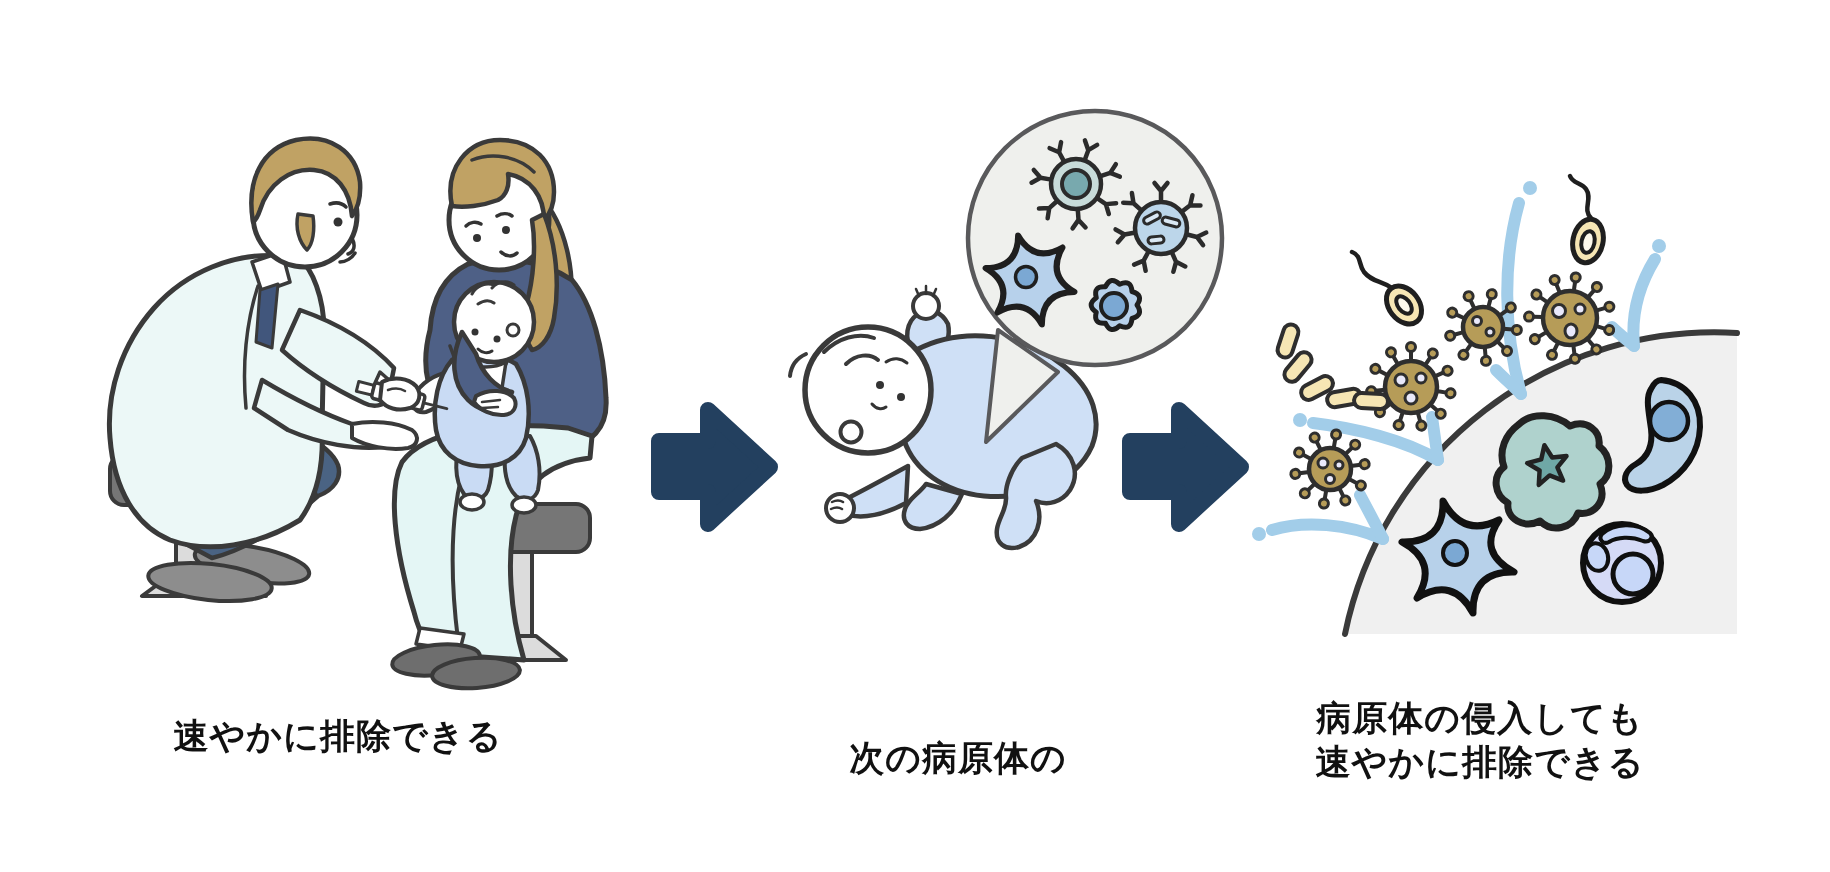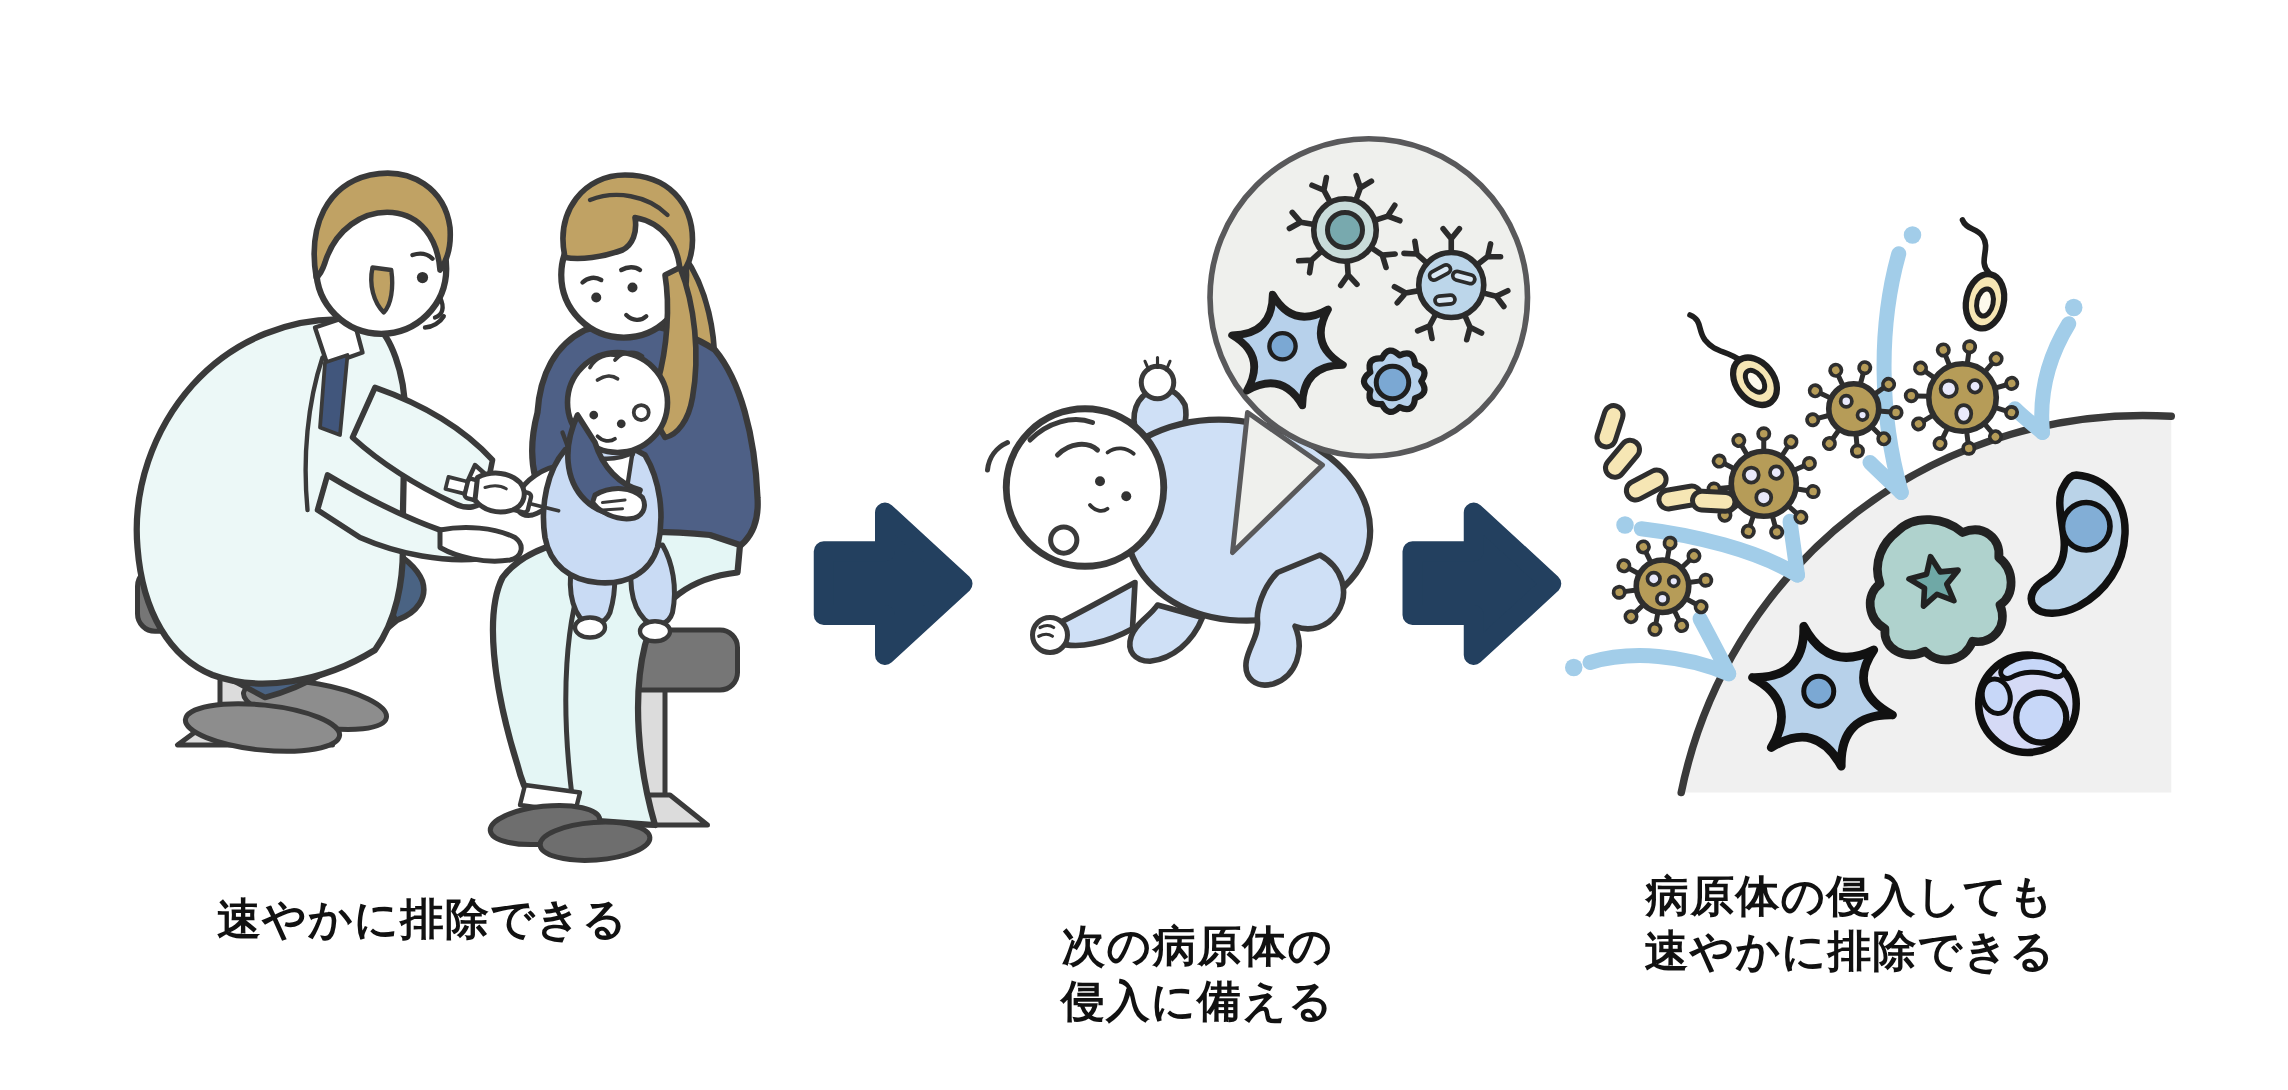--- a/index.html
+++ b/index.html
@@ -308,20 +308,19 @@
       <path d="M1602,534 C1614,523 1637,522 1650,533 C1654,537 1650,543 1643,541 C1631,536 1617,537 1609,542 C1603,545 1598,539 1602,534 Z" fill="#c7d7f8" stroke="#0f0f0f" stroke-width="4"></path>
     </g>
   </g>
 </svg>
 
 <div class="caption" id="cap1">
   <span class="line">速やかに排除できる</span>
 </div>
 <div class="caption" id="cap2">
   <span class="line">次の病原体の</span>
-  <span class="line">侵入に備える</span>
 </div>
 <div class="caption" id="cap3">
   <span class="line">病原体の侵入しても</span>
   <span class="line">速やかに排除できる</span>
 </div>
 
 </div>
 
 </body></html>

